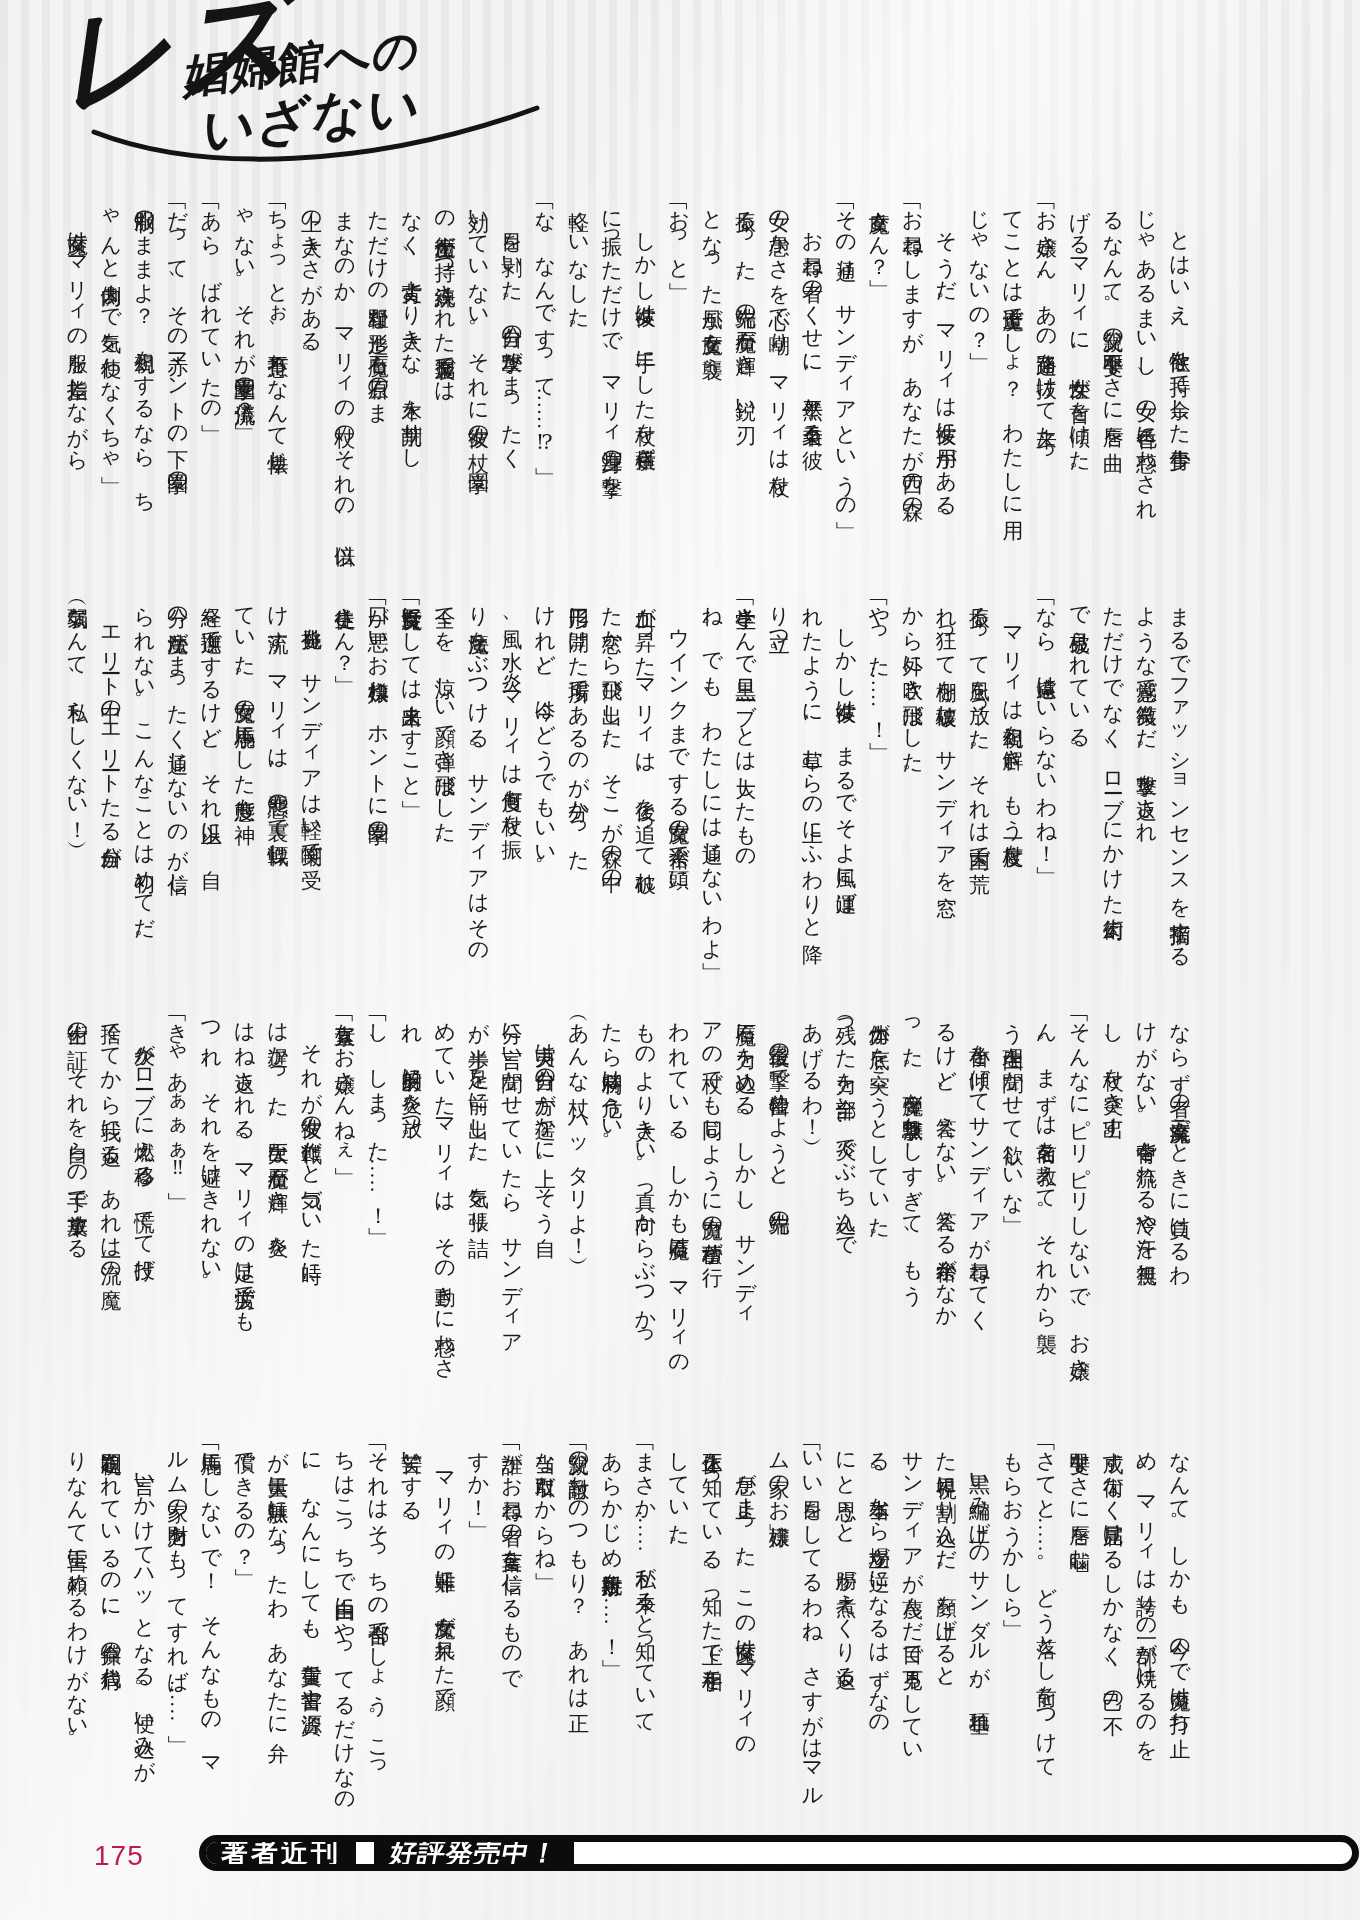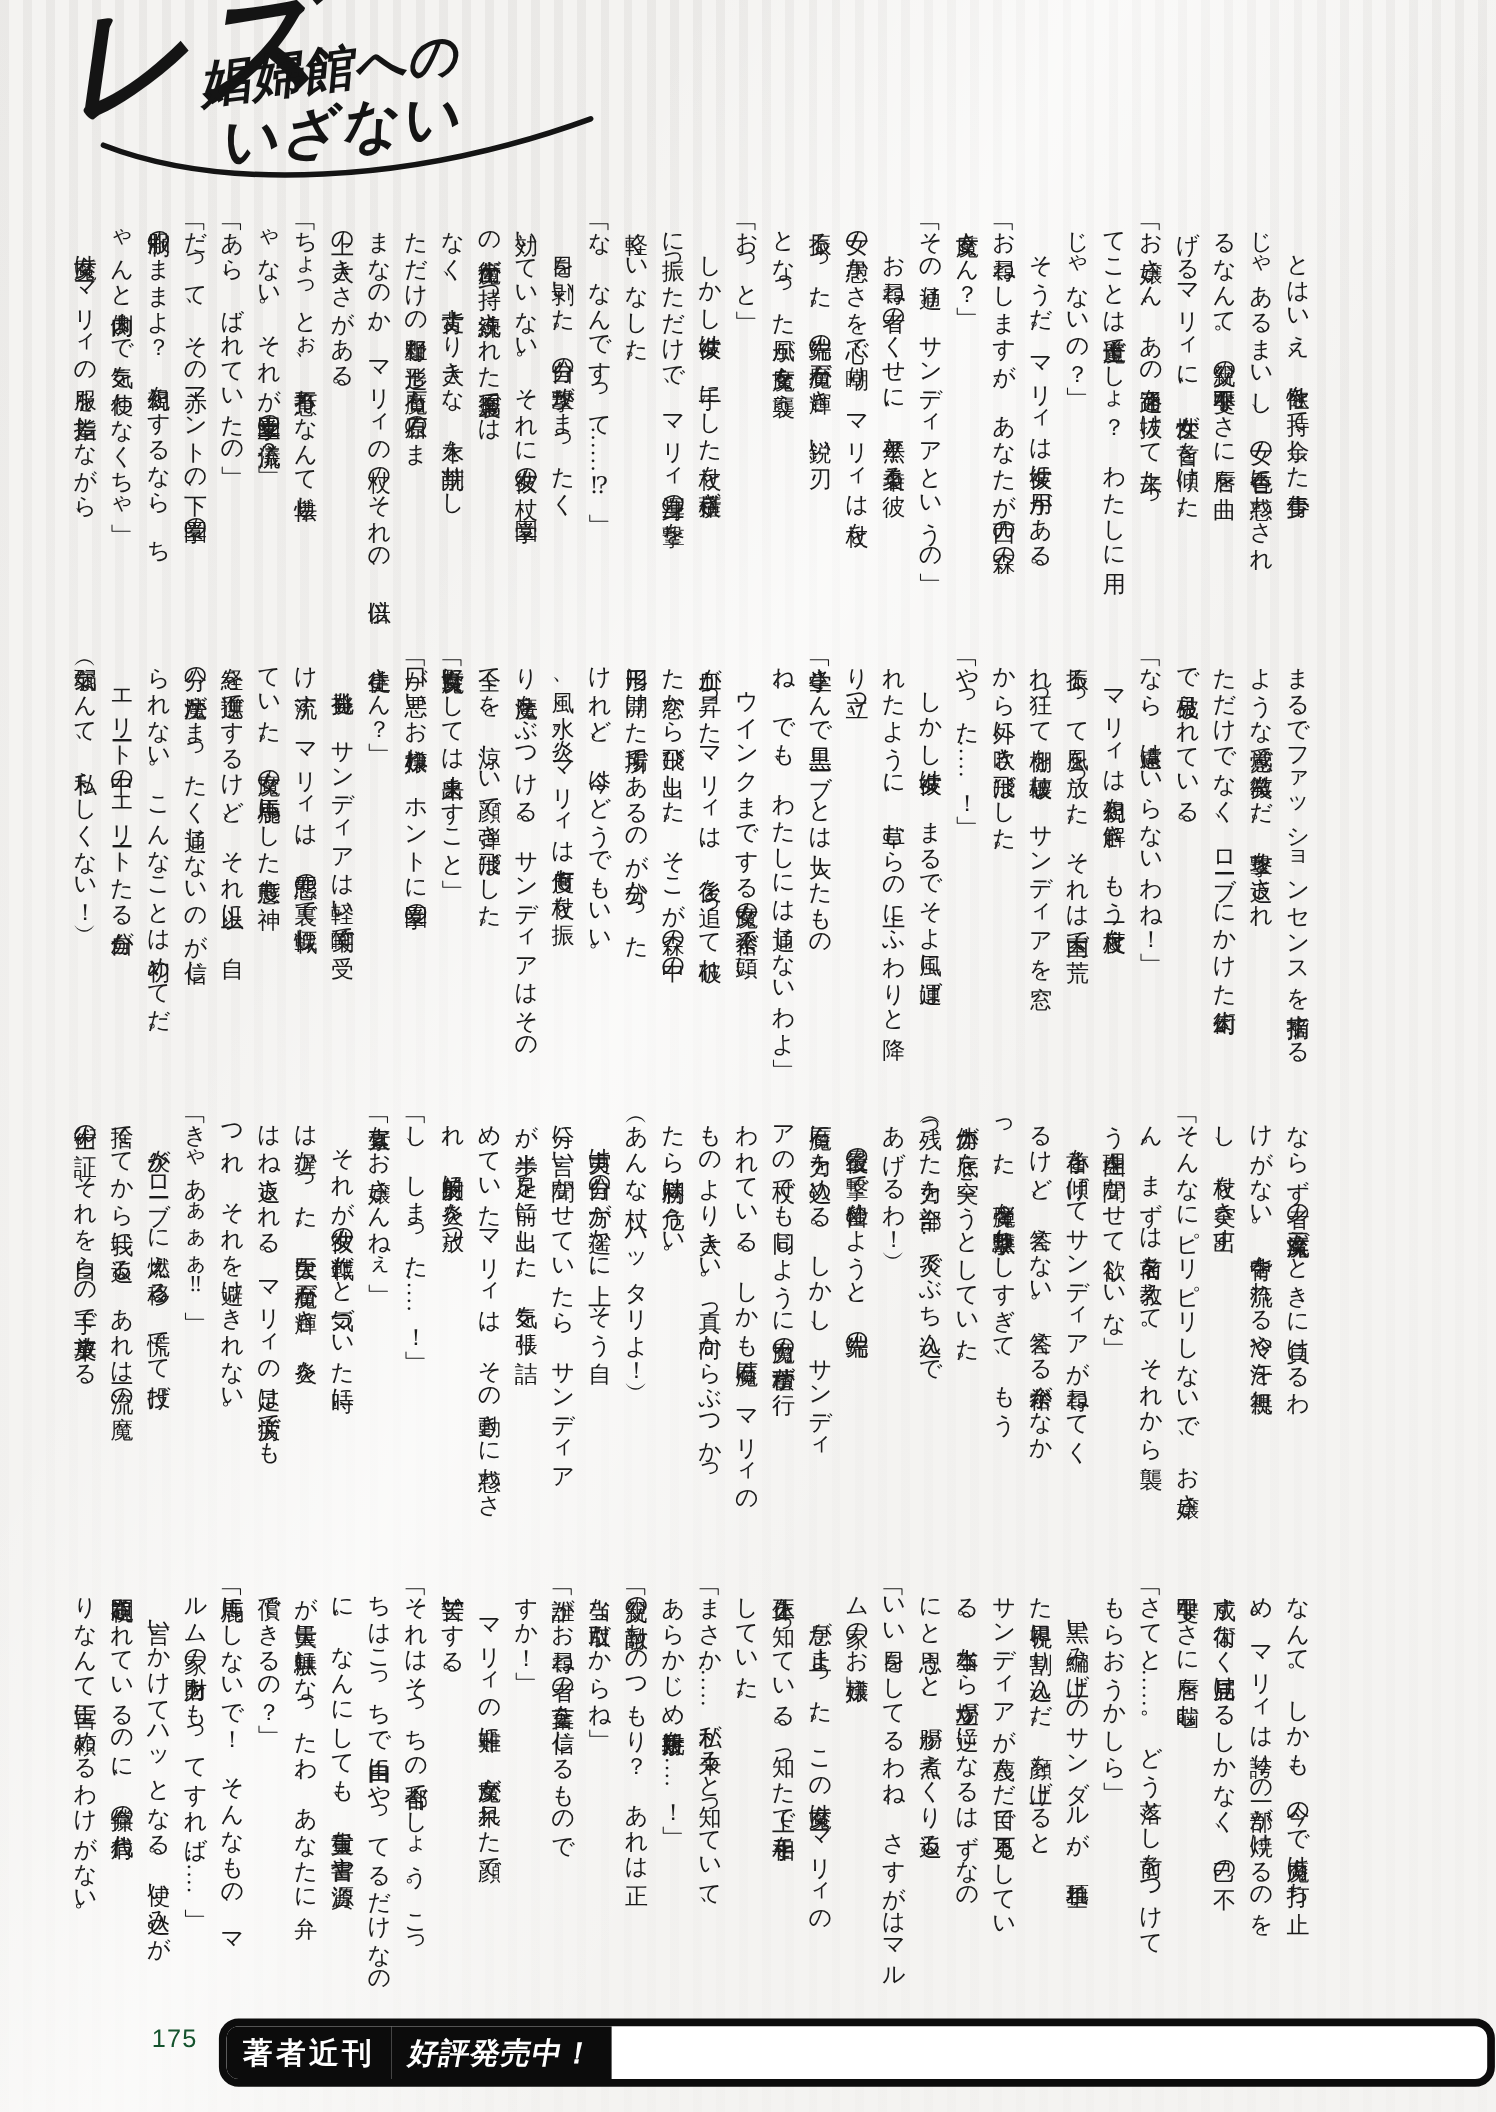--- a/index.html
+++ b/index.html
@@ -54,27 +54,28 @@
   }
   .band .col{margin:0;padding:0;white-space:nowrap;}
   .band-1{top:196px;}
   .band-2{top:592px;}
   .band-3{top:1008px;}
   .band-4{top:1437px;}
   
   .page-num{
     position:absolute;left:94px;top:1840px;
     font-family:"Liberation Sans","DejaVu Sans",sans-serif;
-    font-size:23px;color:#14532d;letter-spacing:1px;margin-left:44px;
+    font-size:28px;color:#be185d;letter-spacing:1px;
   }
   .promo-bar{
-    position:absolute;left:199px;top:1835px;width:1160px;height:62px;
+    position:absolute;left:199px;top:1835px;width:1160px;height:36px;
     box-sizing:border-box;border:7px solid #0c0c0c;border-radius:18px;
     background:#ffffff;display:flex;align-items:stretch;overflow:hidden;
     font-family:"Liberation Sans","DejaVu Sans",sans-serif;
+    gap:18px;
   }
   .promo-label{
     background:#0c0c0c;color:#ffffff;flex:0 0 auto;
     display:flex;align-items:center;padding:0 15px;
     font-size:27px;font-weight:bold;letter-spacing:3px;
   }
   .promo-text{
     flex:1 1 auto;display:flex;flex-direction:column;justify-content:center;
     padding:0 9px;background:#ffffff;color:#111111;
     font-size:13.5px;font-weight:bold;line-height:1.32;white-space:nowrap;

